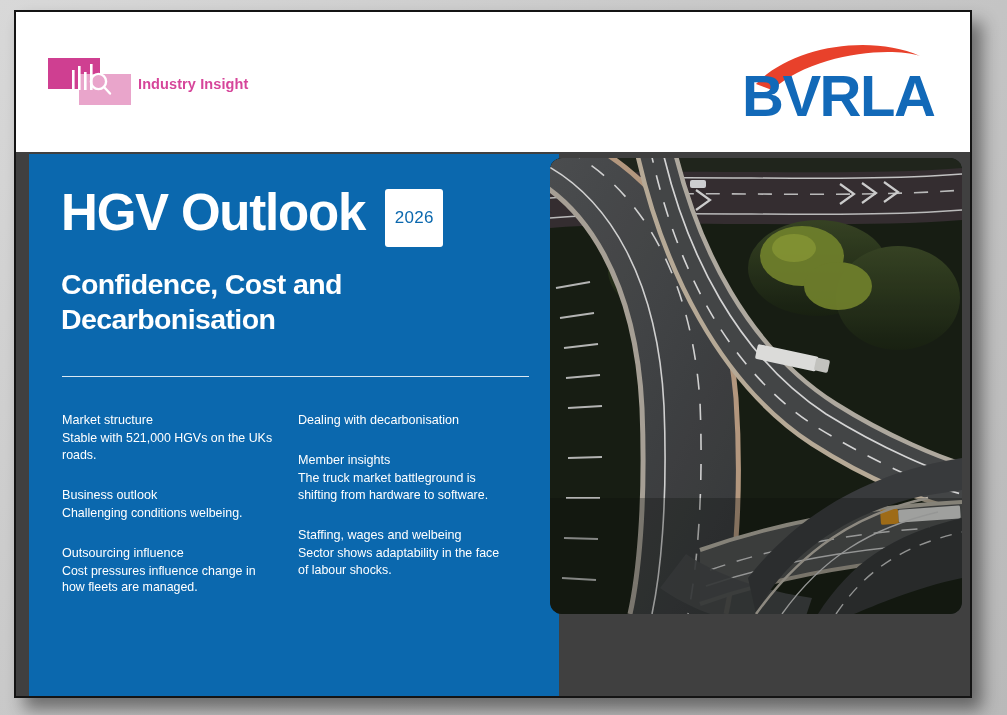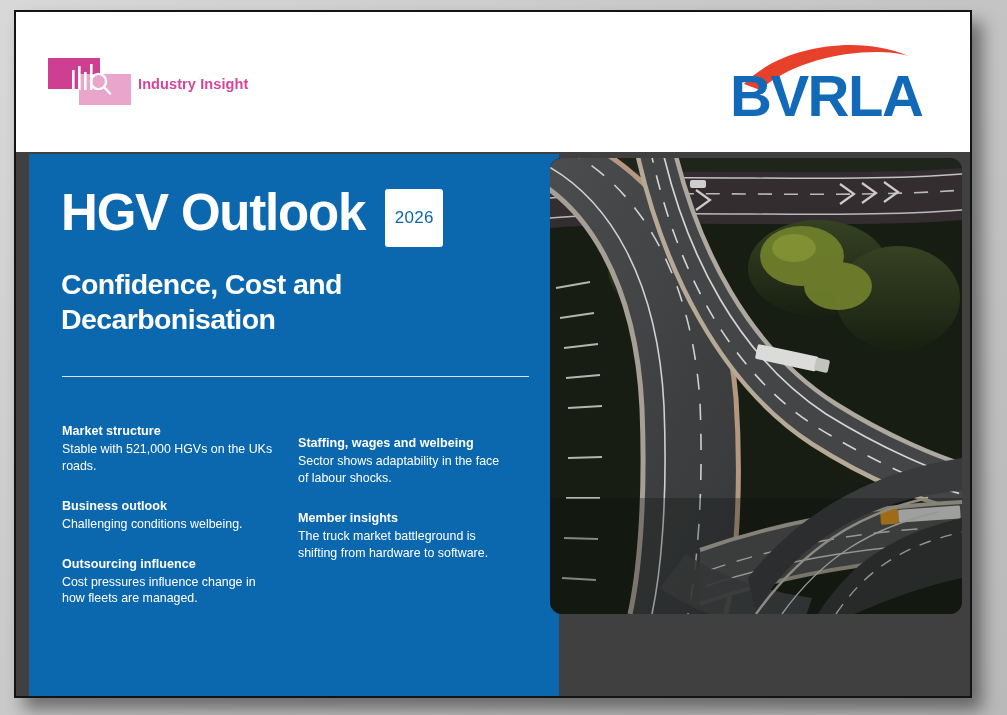--- a/index.html
+++ b/index.html
@@ -70,21 +70,21 @@
     font-size: 14.5px;
     font-weight: bold;
     color: #d6459a;
     letter-spacing: 0.1px;
     white-space: nowrap;
   }
 
   
   #bvrla-logo {
     position: absolute;
-    right: 44px;
+    right: 32px;
     top: 26px;
     width: 200px;
     height: 86px;
   }
 
   
   #blue-panel {
     position: absolute;
     left: 13px;
     top: 142px;
@@ -158,25 +158,24 @@
     display: flex;
     gap: 24px;
   }
   .bullet-col {
     width: 212px;
   }
   .bullet-item { margin-bottom: 23px; }
   .bullet-item:last-child { margin-bottom: 0; }
   .bullet-head {
     font-size: 12.6px;
-    font-weight: bold;
+    font-weight: normal;
     color: #ffffff;
     line-height: 1.35;
     margin-bottom: 1px;
-    margin-top: 11px;
   }
   .bullet-body {
     font-size: 12.4px;
     color: #ffffff;
     line-height: 1.36;
     font-weight: normal;
   }
 
   
   #photo {
@@ -244,28 +243,29 @@
           <div class="bullet-body">Challenging conditions welbeing.</div>
         </div>
         <div class="bullet-item">
           <div class="bullet-head">Outsourcing influence</div>
           <div class="bullet-body">Cost pressures influence change in how fleets are managed.</div>
         </div>
       </div>
 
       <div class="bullet-col">
         <div class="bullet-item">
+          <div class="bullet-head">Dealing with decarbonisation</div>
+        </div>
+        <div class="bullet-item">
+          <div class="bullet-head">Member insights</div>
+          <div class="bullet-body">The truck market battleground is shifting from hardware to software.</div>
         </div>
         <div class="bullet-item">
           <div class="bullet-head">Staffing, wages and welbeing</div>
           <div class="bullet-body">Sector shows adaptability in the face of labour shocks.</div>
-        </div>
-        <div class="bullet-item">
-          <div class="bullet-head">Member insights</div>
-          <div class="bullet-body">The truck market battleground is shifting from hardware to software.</div>
         </div>
       </div>
 
     </div>
   </div>
 
   <div id="photo">
     <svg width="412" height="456" viewBox="0 0 412 456">
       <defs>
         <clipPath id="photoClip">

